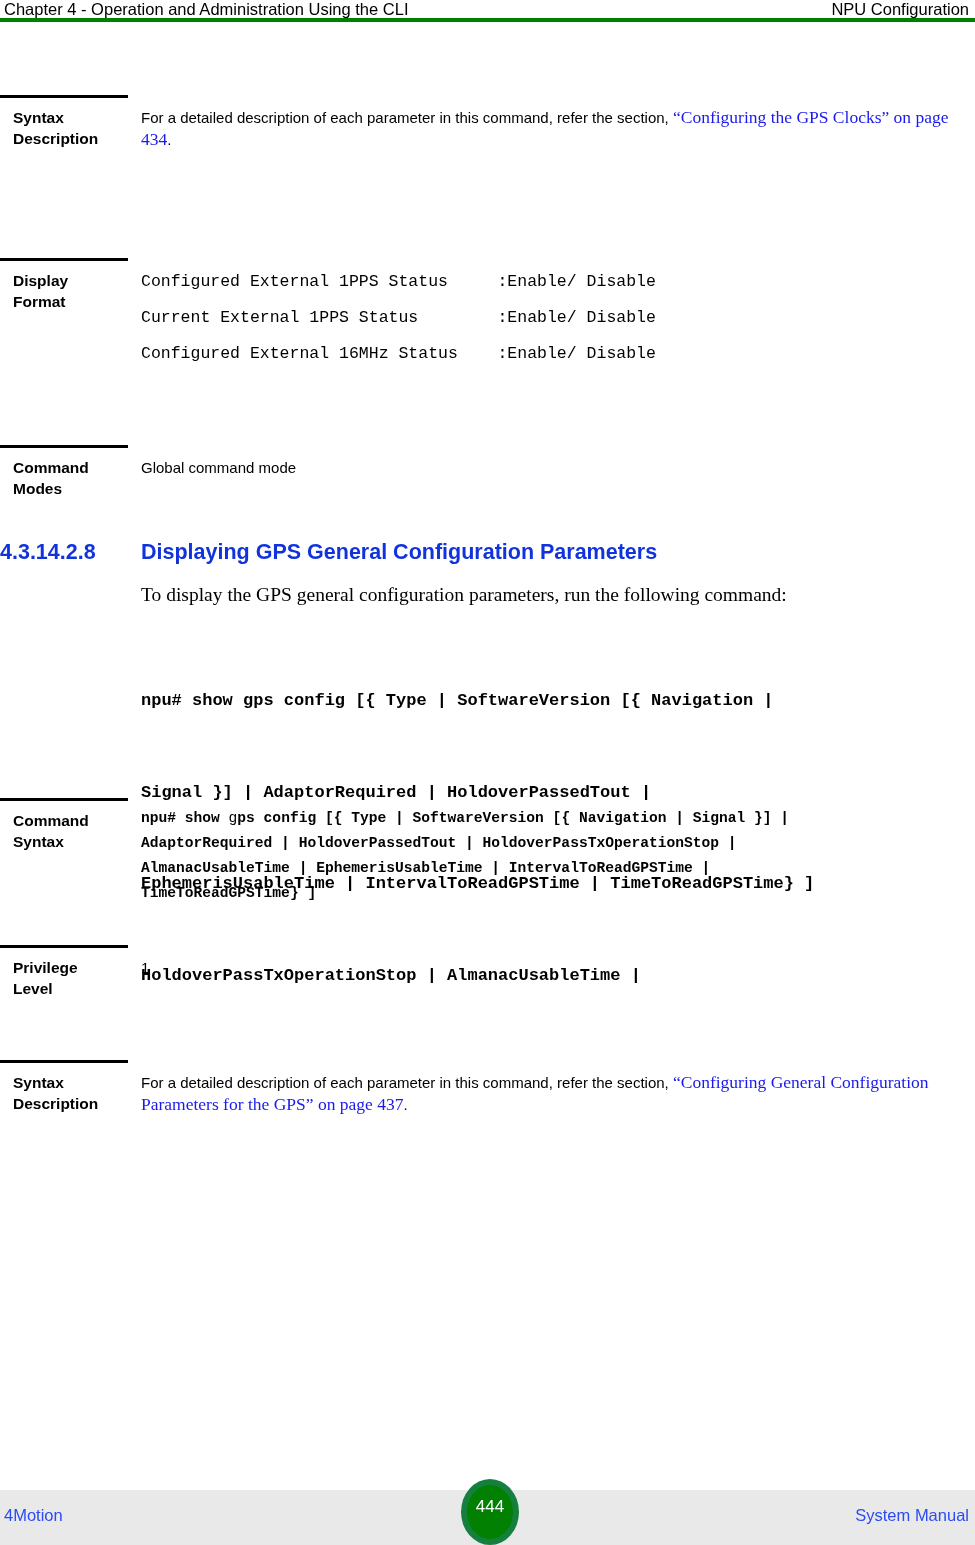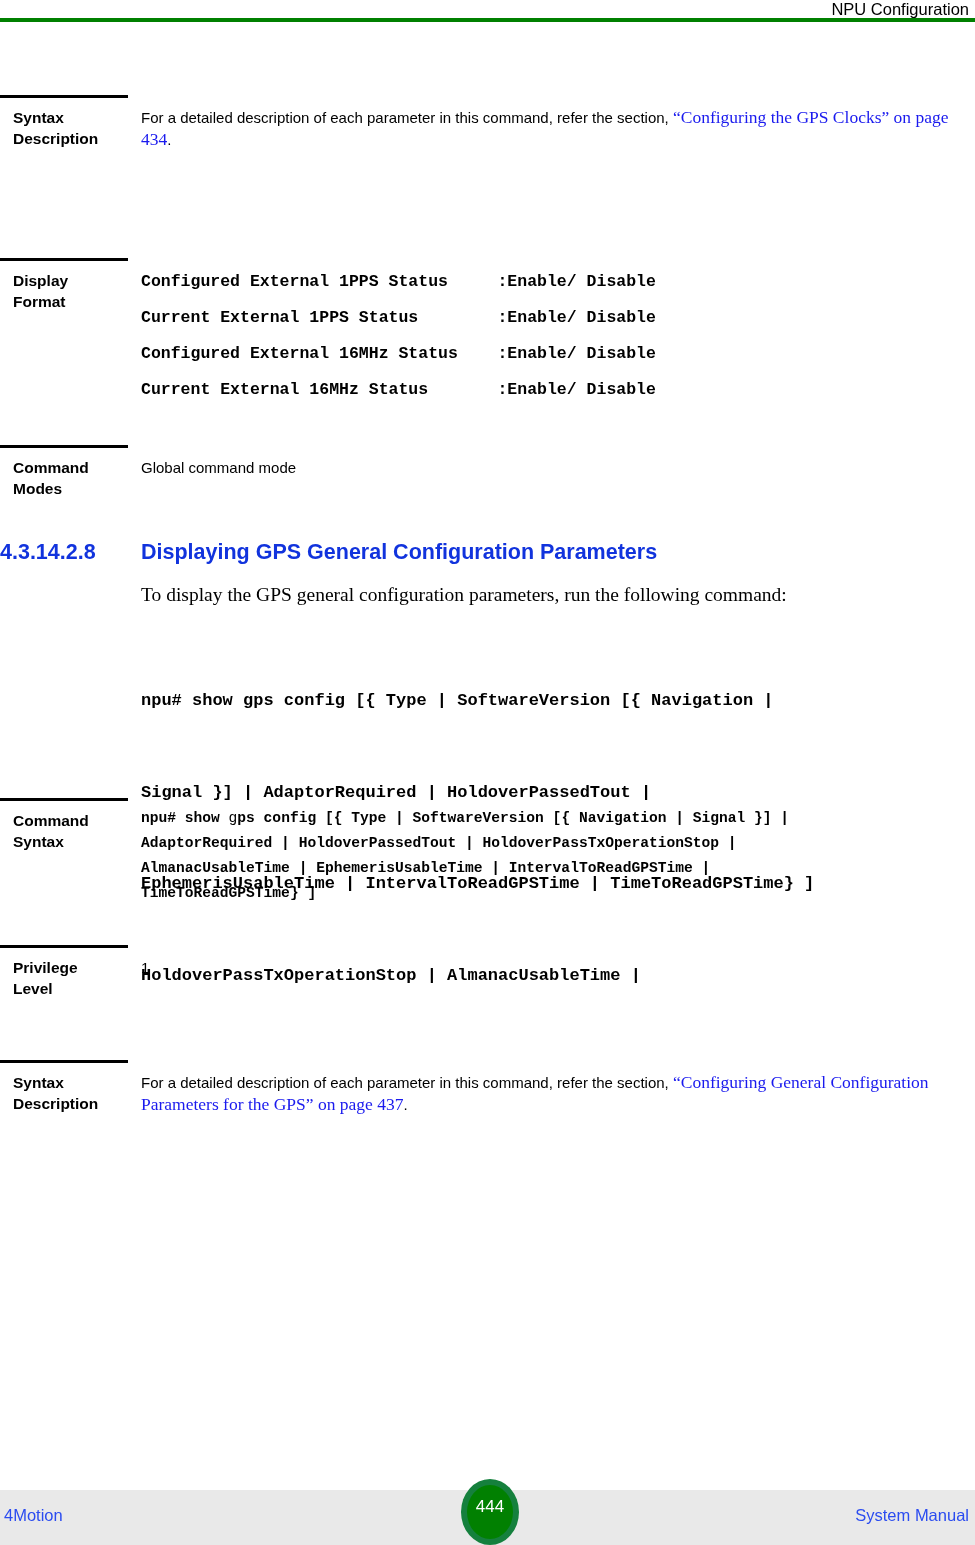--- a/index.html
+++ b/index.html
@@ -85,21 +85,20 @@
     color: #1a1aee;
   }
 
   
   .mono-display {
     font-family: "Liberation Mono", "DejaVu Sans Mono", monospace;
     font-size: 16.5px;
     line-height: 36px;
     white-space: pre;
     color: #000000;
-    font-weight: bold;
   }
 
   
   .section-heading {
     position: absolute;
     left: 0;
     width: 975px;
     color: #1133dd;
     font-weight: bold;
     font-size: 21.5px;
@@ -201,20 +200,21 @@
     text-align: center;
     color: #ffffff;
     font-size: 17px;
     line-height: 20px;
   }
 </style>
 </head>
 <body>
 
 <div class="page-header">
+  <div class="hdr-left">Chapter 4 - Operation and Administration Using the CLI</div>
   <div class="hdr-right">NPU Configuration</div>
 </div>
 <div class="header-rule"></div>
 
 <div class="field-block" style="top:95px;">
   <div class="field-rule"></div>
   <div class="field-label">
     <div>Syntax</div>
     <div>Description</div>
   </div>
@@ -226,21 +226,20 @@
 <div class="field-block" style="top:258px;">
   <div class="field-rule"></div>
   <div class="field-label">
     <div>Display</div>
     <div>Format</div>
   </div>
   <div class="field-content" style="top:6px;">
     <div class="mono-display">Configured External 1PPS Status     :Enable/ Disable</div>
     <div class="mono-display">Current External 1PPS Status        :Enable/ Disable</div>
     <div class="mono-display">Configured External 16MHz Status    :Enable/ Disable</div>
-    <div class="mono-display">Current External 16MHz Status       :Enable/ Disable</div>
   </div>
 </div>
 
 <div class="field-block" style="top:445px;">
   <div class="field-rule"></div>
   <div class="field-label">
     <div>Command</div>
     <div>Modes</div>
   </div>
   <div class="field-content">

